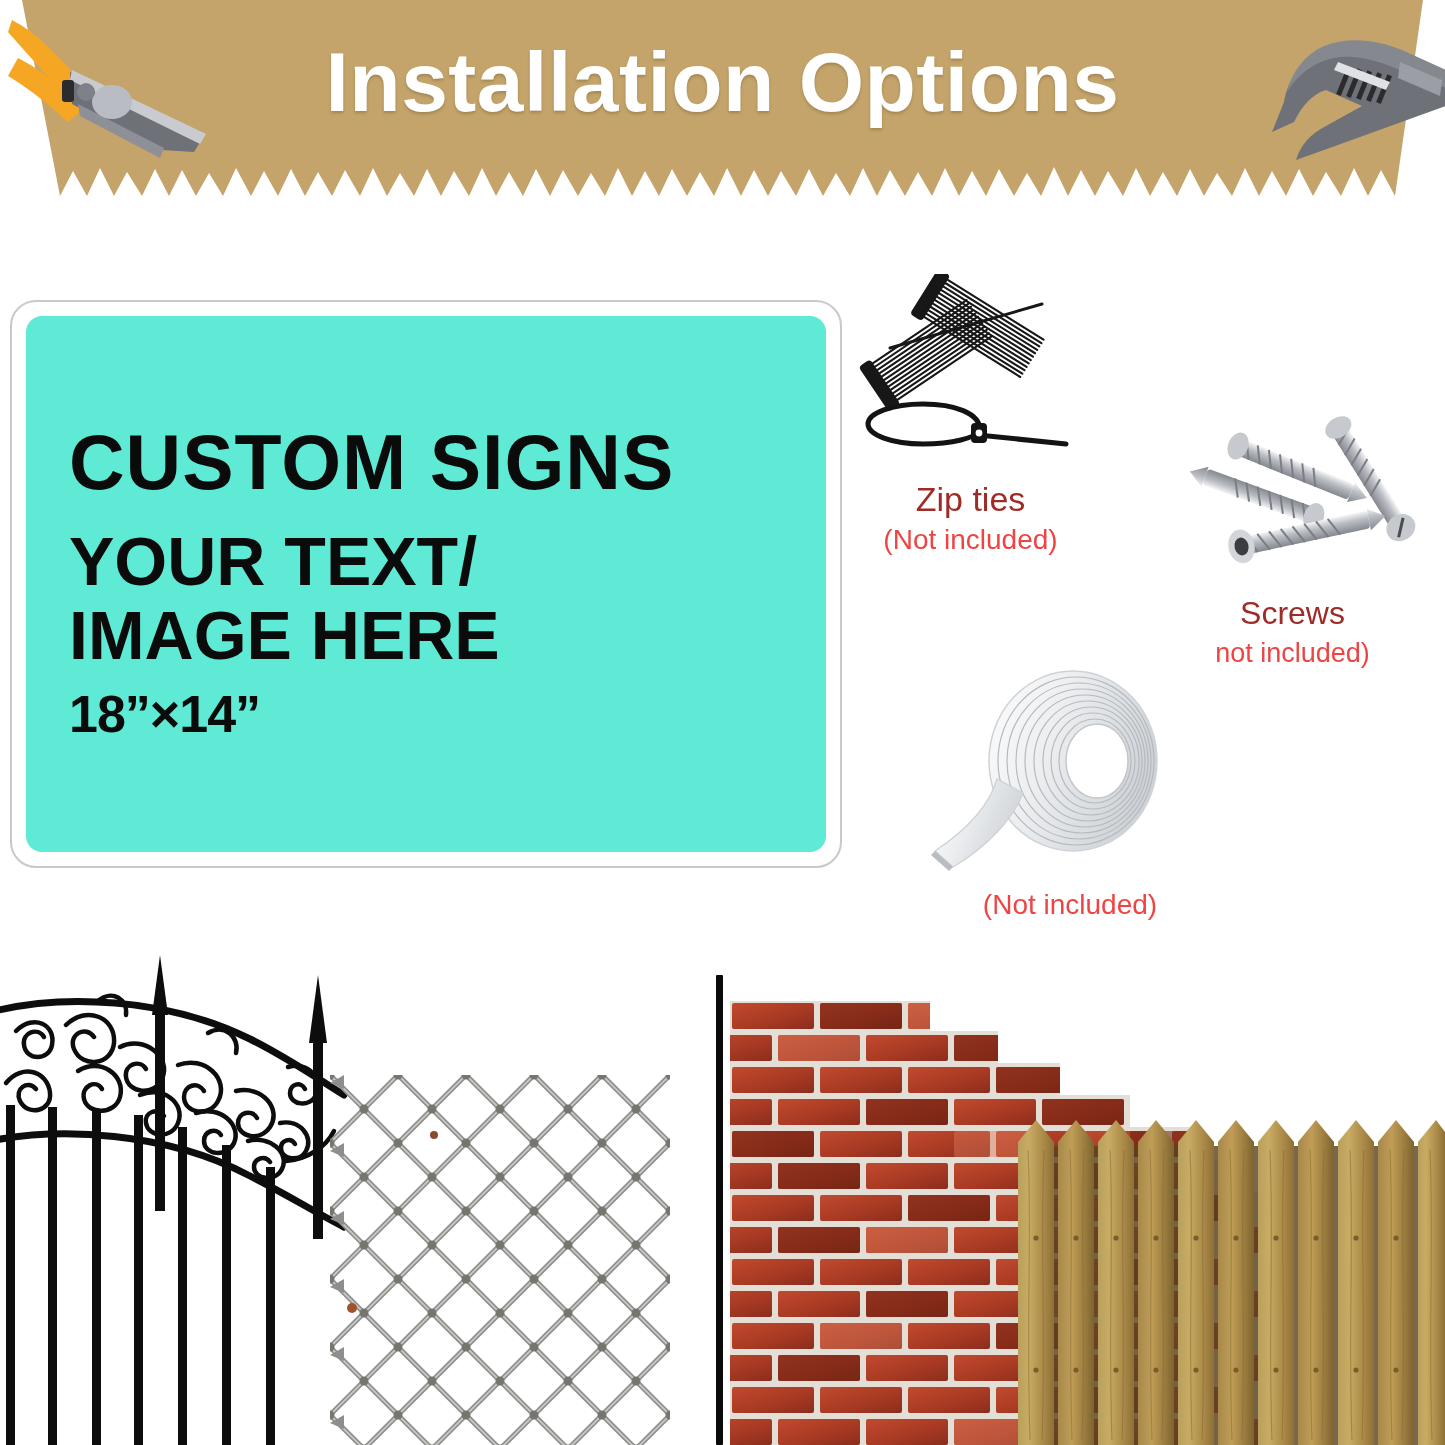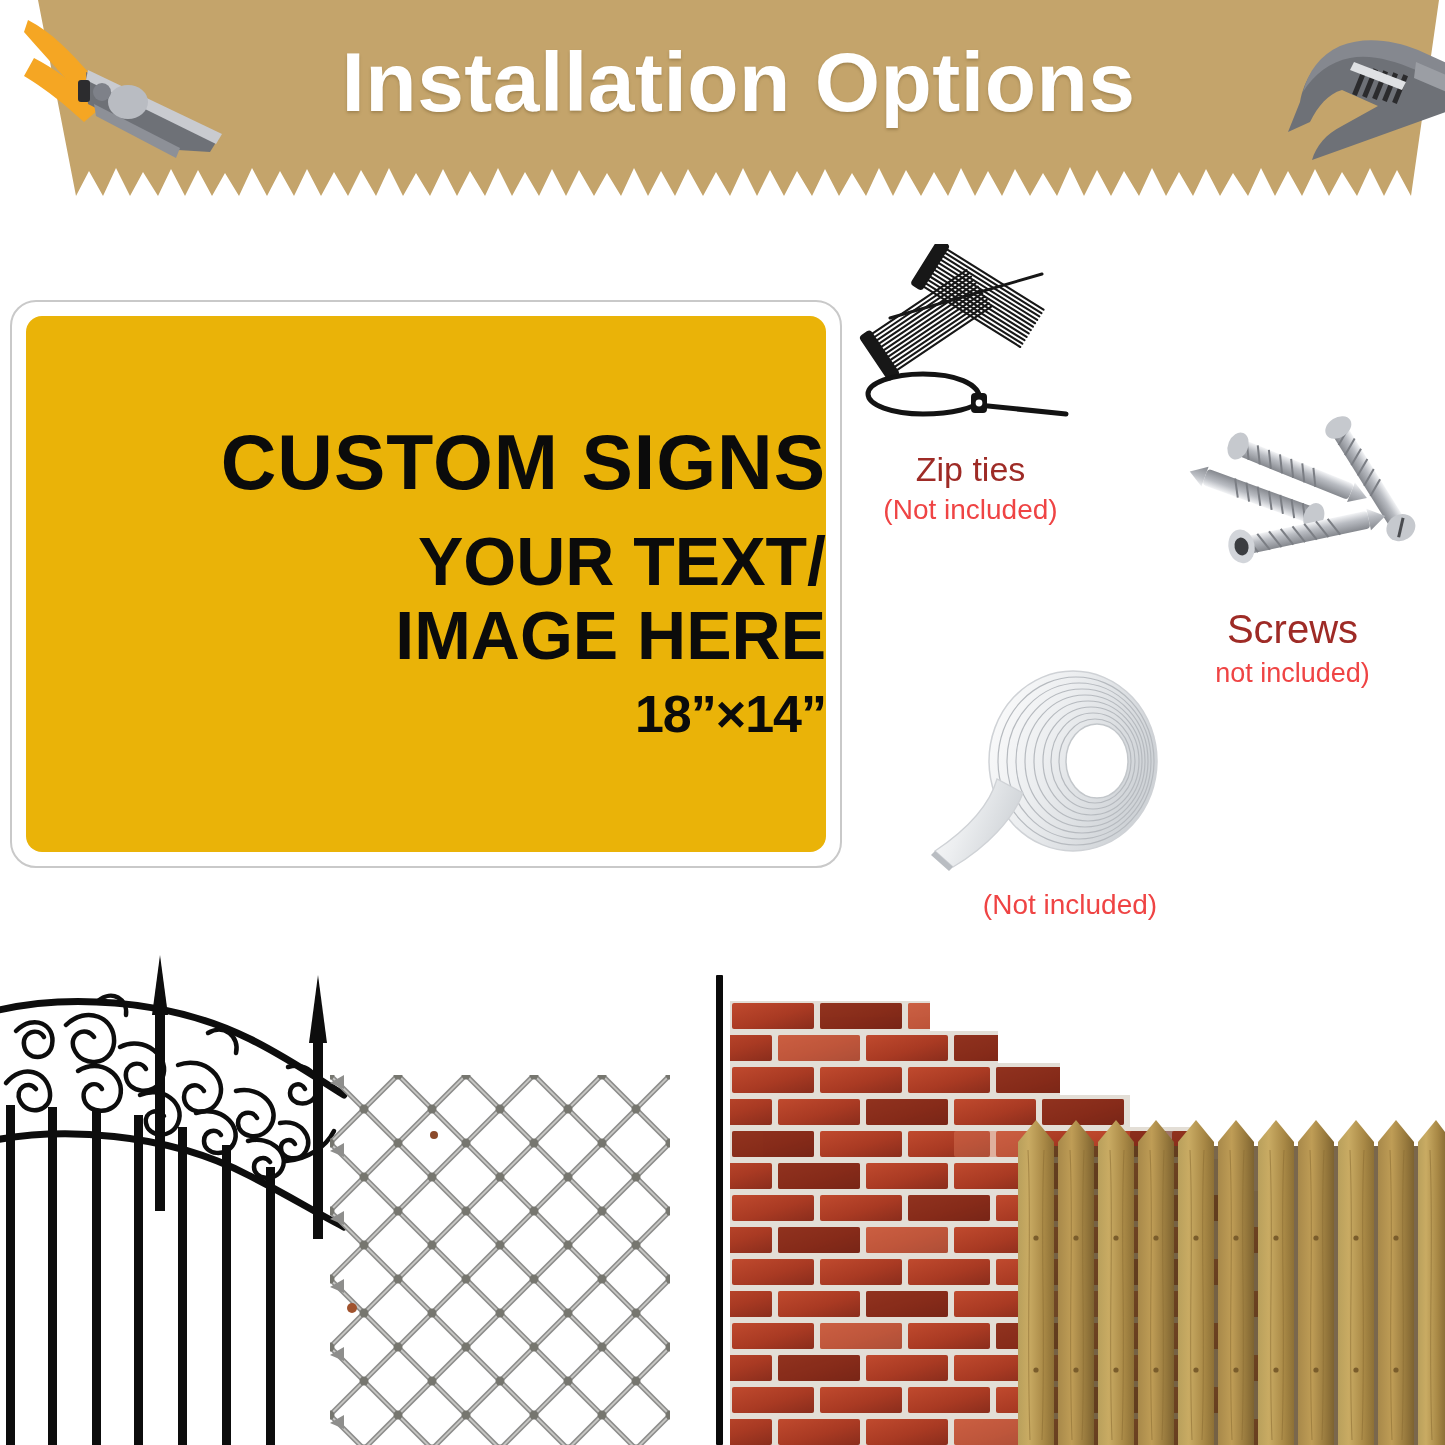--- a/index.html
+++ b/index.html
@@ -1,57 +1,57 @@
 <!DOCTYPE html>
 <html><head>
 <meta charset="utf-8">
 <style>
   html,body{margin:0;padding:0;background:#fff;}
   body{width:1445px;height:1445px;position:relative;overflow:hidden;
        font-family:"Liberation Sans","DejaVu Sans",sans-serif;}
 
   
-  .banner-wrap{position:absolute;left:16px;top:0;width:1279px;height:230px;}
+  .banner-wrap{position:absolute;left:0;top:0;width:1279px;height:230px;}
   .banner-svg{position:absolute;left:0;top:0;}
   .banner-title{position:absolute;left:0;top:34px;width:1445px;text-align:center;
       color:#ffffff;font-size:84px;font-weight:bold;letter-spacing:0.5px;
       font-family:"Liberation Sans","DejaVu Sans",sans-serif;
       text-shadow:0 2px 3px rgba(120,95,50,.45);}
   .tool-left{position:absolute;left:8px;top:18px;width:220px;height:150px;}
   .tool-right{position:absolute;left:1250px;top:10px;width:200px;height:160px;}
 
   
   .sign-outer{position:absolute;left:10px;top:300px;width:832px;height:568px;
      background:#ffffff;border:2px solid #c9c9c9;border-radius:26px;
      box-sizing:border-box;padding:14px;}
-  .sign-inner{width:100%;height:100%;background:#eab308;border-radius:16px;
+  .sign-inner{width:100%;height:100%;background:#5eead4;border-radius:16px;
      box-sizing:border-box;display:flex;flex-direction:column;
-     align-items:flex-end;justify-content:center;padding-left:43px;}
+     align-items:flex-start;justify-content:center;padding-left:43px;}
   .sign-l1{font-size:77px;font-weight:bold;color:#0b0b0b;letter-spacing:1px;
      line-height:1.0;margin-bottom:24px;white-space:nowrap;}
   .sign-l2{font-size:68px;font-weight:bold;color:#0b0b0b;line-height:1.08;
      white-space:nowrap;}
   .sign-l3{font-size:68px;font-weight:bold;color:#0b0b0b;line-height:1.08;
      white-space:nowrap;margin-bottom:12px;}
   .sign-dim{font-size:52px;font-weight:bold;color:#0b0b0b;letter-spacing:-1px;
      white-space:nowrap;}
 
   
   .item{position:absolute;text-align:center;}
   .item-title{color:#9e2b26;font-weight:normal;line-height:1.12;}
   .item-note{color:#ef4444;line-height:1.15;}
 
-  #zipties{left:828px;top:244px;width:285px;}
+  #zipties{left:828px;top:274px;width:285px;}
   #zipties .art{width:285px;height:200px;position:relative;}
   #zipties .item-title{font-size:34px;margin-top:6px;}
   #zipties .item-note{font-size:28px;margin-top:6px;}
 
   #screws{left:1140px;top:415px;width:305px;}
   #screws .art{width:305px;height:175px;position:relative;}
-  #screws .item-title{font-size:40px;margin-top:17px;}
+  #screws .item-title{font-size:32px;margin-top:6px;}
   #screws .item-note{font-size:27px;margin-top:6px;}
 
   #tape{left:905px;top:655px;width:330px;}
   #tape .art{width:330px;height:230px;position:relative;}
   #tape .item-title{font-size:33px;margin-top:4px;}
   #tape .item-note{font-size:28px;margin-top:4px;}
 
   
   .scene{position:absolute;left:0;top:955px;width:1445px;height:490px;}
   .gate{position:absolute;left:0;top:0;width:350px;height:490px;}

